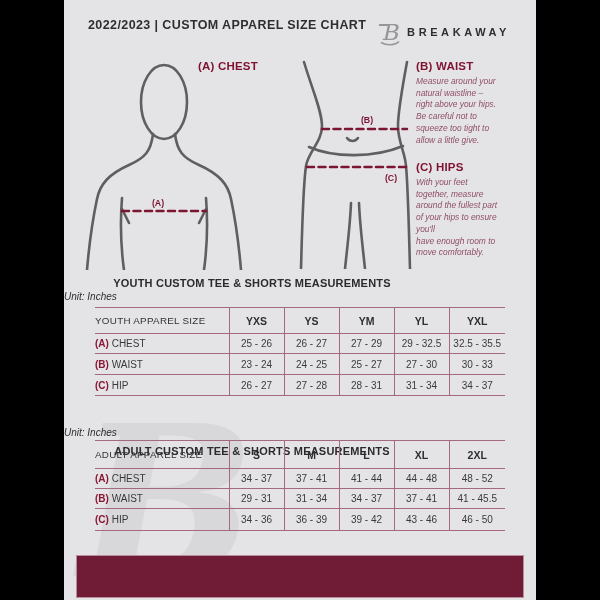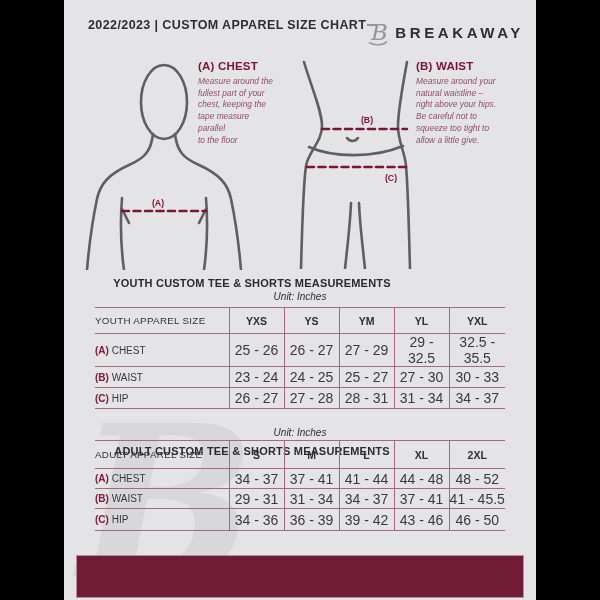--- a/index.html
+++ b/index.html
@@ -5,51 +5,51 @@
   html,body{margin:0;padding:0;}
   body{width:600px;height:600px;background:#000;position:relative;overflow:hidden;
        font-family:"Liberation Sans",sans-serif;}
   .page{position:absolute;left:64px;top:0;width:472px;height:600px;background:#e4e4e6;overflow:hidden;}
 
   
   .hdr{position:absolute;left:24px;right:26px;top:18px;height:28px;display:flex;
        align-items:flex-start;justify-content:space-between;}
   .hdr-title{font-weight:bold;font-size:12.5px;letter-spacing:.4px;color:#2e2e31;white-space:nowrap;}
   .brand{display:flex;align-items:center;gap:5px;}
-  .brand-name{font-weight:bold;font-size:15px;letter-spacing:3.6px;color:#2e2e31;}
+  .brand-name{font-weight:bold;font-size:11px;letter-spacing:3.6px;color:#2e2e31;}
 
   
   .watermark{position:absolute;left:14px;top:398px;font-family:"DejaVu Serif",serif;
        font-style:italic;font-weight:bold;font-size:210px;line-height:1;color:#d8d8db;z-index:0;}
 
   
   svg.fig{position:absolute;z-index:1;}
   .fig path,.fig ellipse{fill:none;stroke:#5f5f62;stroke-width:2.6;stroke-linecap:round;}
   .fig path.dash{stroke:#7c1531;stroke-width:2.5;stroke-dasharray:7 4.5;}
   .fig text{font-family:"Liberation Sans",sans-serif;font-size:8.8px;font-weight:bold;fill:#7c1531;}
 
   .instr{position:absolute;z-index:1;}
   .instr h3{margin:0 0 4px 0;font-size:11.5px;font-weight:bold;color:#7e1231;letter-spacing:.2px;}
   .instr p{margin:0;font-size:8.4px;font-style:italic;color:#8f4d66;line-height:11.7px;white-space:pre-line;}
 
   
   .sec-title{position:absolute;left:0;width:376px;text-align:center;font-weight:bold;
        font-size:11px;letter-spacing:.2px;color:#2b2b2e;z-index:1;}
-  .sec-unit{position:absolute;left:0;width:472px;text-align:center;font-style:italic;
+  .sec-unit{position:absolute;left:0;width:472px;font-style:italic;
        font-size:10px;color:#2e2e30;z-index:1;}
   table.size{position:absolute;left:31px;width:410px;border-collapse:collapse;table-layout:fixed;z-index:1;}
   table.size td,table.size th{padding:0;vertical-align:middle;font-family:"Liberation Sans",sans-serif;}
   table.size tr{border-top:1.5px solid #a4697a;}
   table.size tr:last-child{border-bottom:1.5px solid #a4697a;}
   table.size .v{border-left:1.5px solid #a4697a;text-align:center;margin-left:44px;}
   th.szname{font-weight:bold;font-size:10.5px;color:#2f2f32;}
   th.lblhead{font-weight:normal;font-size:9.8px;color:#333336;text-align:left;padding-left:10px;letter-spacing:.3px;}
   td.lbl{text-align:left;padding-left:10px;font-size:10px;color:#38383a;}
   td.lbl b{color:#8a1734;font-weight:bold;}
-  td.val{font-size:14px;color:#3a3a3c;}
+  td.val{font-size:10px;color:#3a3a3c;}
 
   .footer-bar{position:absolute;left:12px;top:555px;width:446px;height:41px;background:#701c36;
        border:1px solid rgba(255,255,255,.5);z-index:1;}
 </style>
 </head>
 <body>
 
 <div class="page">
 
   <span class="watermark">B</span>
@@ -86,34 +86,39 @@
     <path d="M65 148 C64 172 61 194 59 214"></path>
     <path d="M73 148 C74 172 77 194 79 214"></path>
     <text x="81" y="68" text-anchor="middle">(B)</text>
     <path class="dash" d="M36 74 H121"></path>
     <path class="dash" d="M21 112 H120"></path>
     <text x="105" y="126" text-anchor="middle">(C)</text>
   </svg>
 
   <div class="instr" style="left:134px;top:60px;width:80px;">
     <h3>(A) CHEST</h3>
-    <p>Measure around the
-fullest part of your
-chest, keeping the
-tape measure parallel
-to the floor</p>
   </div>
   <div class="instr" style="left:352px;top:60px;width:100px;">
     <h3>(B) WAIST</h3>
     <p>Measure around your
 natural waistline –
 right above your hips.
 Be careful not to
 squeeze too tight to
 allow a little give.</p>
+  </div>
+  <div class="instr" style="left:352px;top:161px;width:100px;">
+    <h3>(C) HIPS</h3>
+    <p>With your feet
+together, measure
+around the fullest part
+of your hips to ensure
+you'll
+have enough room to
+move comfortably.</p>
   </div>
 
   <div class="sec-title" style="top:277px;">YOUTH CUSTOM TEE &amp; SHORTS MEASUREMENTS</div>
   <div class="sec-unit" style="top:291px;">Unit: Inches</div>
 
   <table class="size" style="top:307px;">
     <colgroup>
         <col style="width:134px">
         <col style="width:55px">
         <col style="width:55px">

